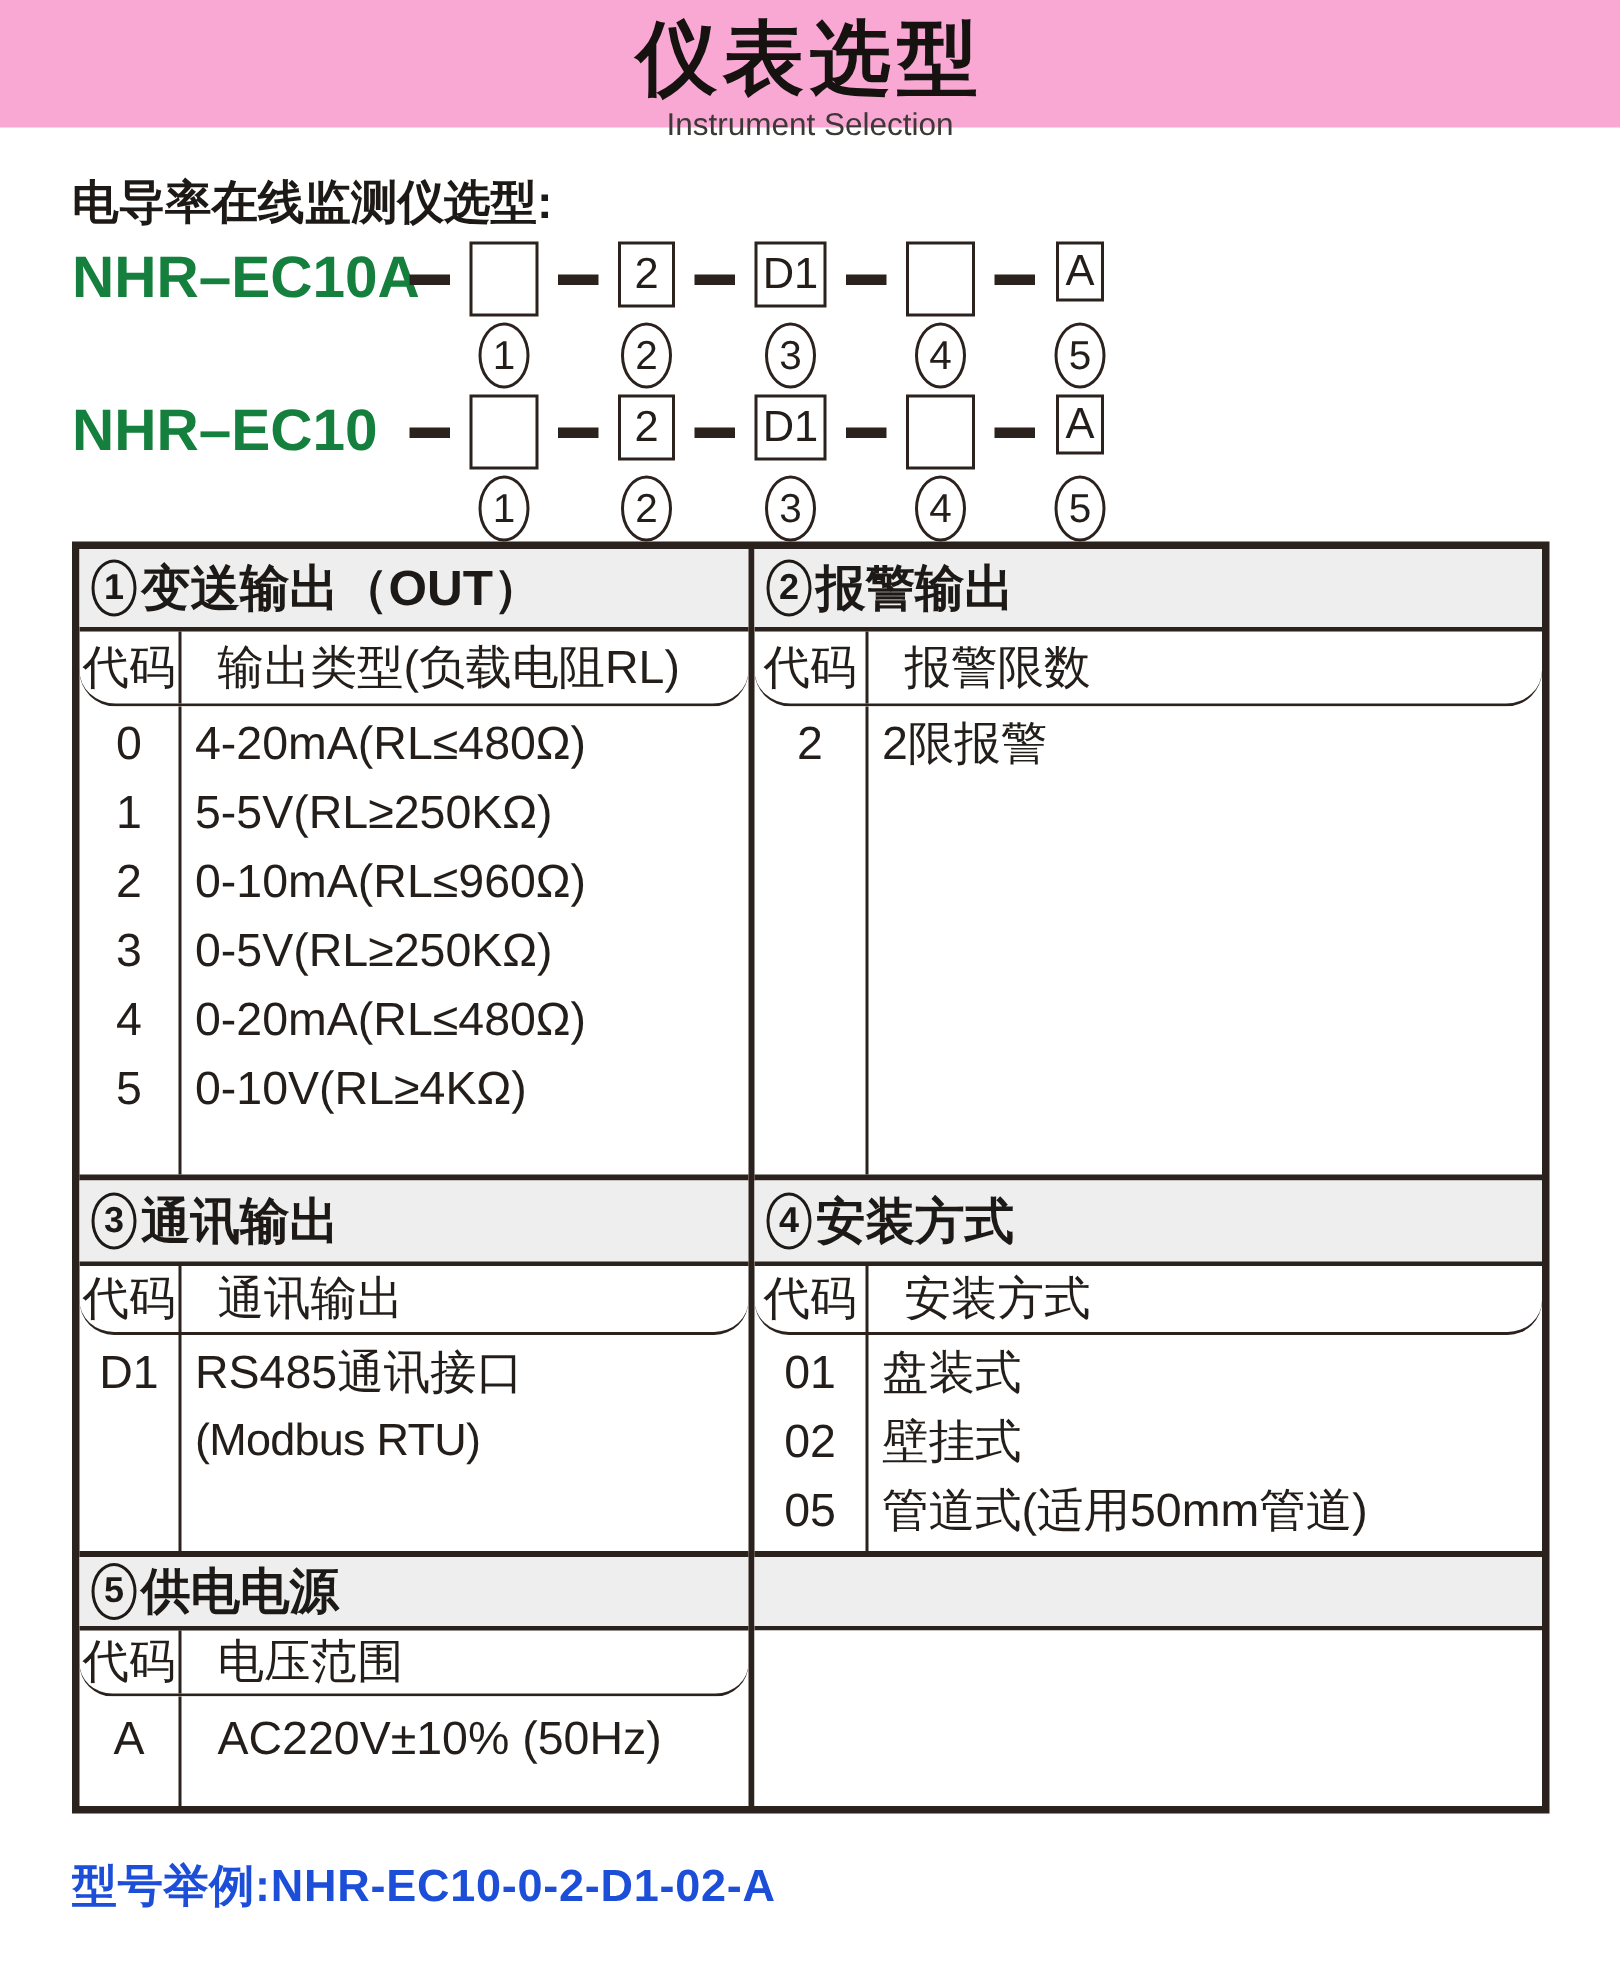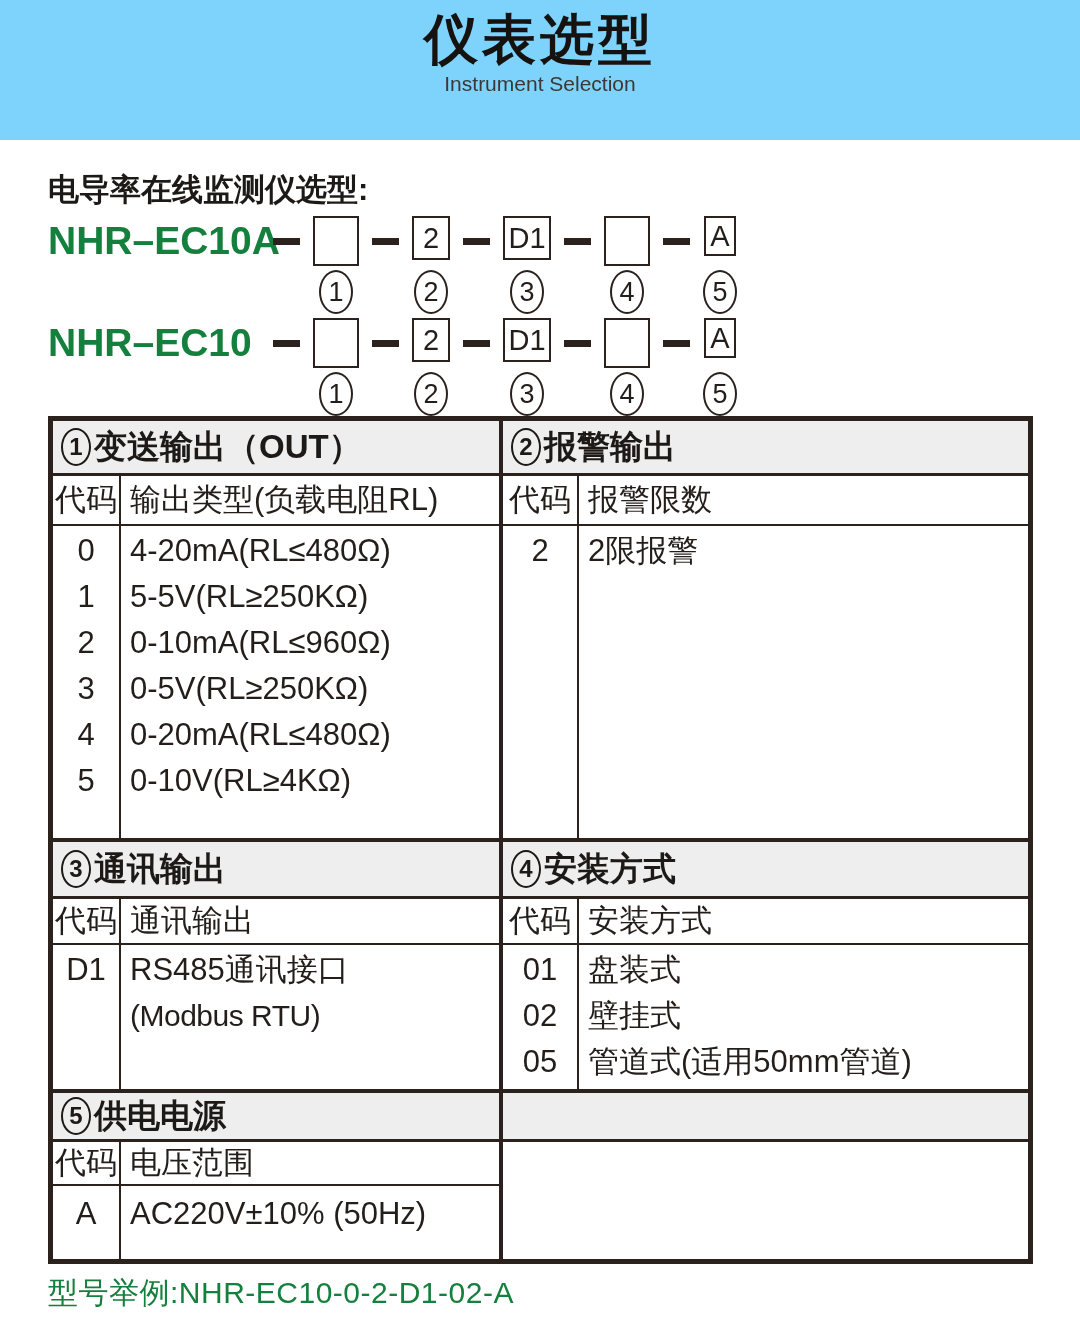--- a/index.html
+++ b/index.html
@@ -7,22 +7,22 @@
   .page {
     position:relative;
     width:1080px; height:1323px;
     background:#ffffff;
     overflow:hidden;
     font-family:"Liberation Sans","DejaVu Sans",sans-serif;
     color:#241e1b;
   }
   
   .banner {
-    width:100%; height:140px;
-    background:#7dd3fc;
+    width:100%; height:85px;
+    background:#f9a8d4;
     text-align:center;
     padding-top:8px;
   }
   .banner-title {
     font-size:54px; font-weight:700; letter-spacing:4px;
     color:#151210; line-height:62px;
   }
   .banner-subtitle {
     font-size:21px; color:#3c3835; line-height:28px;
   }
@@ -83,56 +83,56 @@
   .h-sechead2 { height:57px; }
   .h-sechead3 { height:49px; }
   .sec-circle {
     width:30px; height:38px; flex:none;
     border:2.5px solid #1d1916; border-radius:50%;
     display:flex; align-items:center; justify-content:center;
     font-size:24px; font-weight:700;
   }
   .sub-row {
     border-bottom:2px solid #2b221e;
-    display:flex; font-size:31px;
+    display:flex; font-size:31px;border-radius:24px;
   }
   .h-sub1 { height:50px; }
   .h-sub2 { height:46px; }
   .h-sub3 { height:44px; }
   .body-row { display:flex; border-bottom:4px solid #2b221e; font-size:31px; }
   .h-body1 { height:316px; }
   .h-body2 { height:148px; }
   .body-row.last { flex:1; border-bottom:none; }
   .code-col {
     width:68px; flex:none;
     border-right:2px solid #2b221e;
     display:flex; align-items:center; justify-content:center;
     text-align:center;
   }
   .half.right .code-col { width:76px; }
   .code-col.codes, .desc-col.descs {
     display:block; padding-top:2px; line-height:46px;
   }
   .code-col.codes { text-align:center; }
-  .desc-col { flex:1; display:flex; align-items:center; padding-left:9px; }
+  .desc-col { flex:1; display:flex; align-items:center; padding-left:24px; }
   .desc-col.descs { padding-left:9px; }
   .modbus { font-size:30px; letter-spacing:-0.5px; }
   .s5-strip {
     height:49px; background:#efeeee;
     border-bottom:3px solid #2b221e;
   }
   .empty-cell { flex:1; background:#fff; }
   .body-row.last .code-col,
   .body-row.last .desc-col { align-items:flex-start; padding-top:6px; line-height:44px; }
   .body-row.last .code-col { justify-content:center; display:flex; }
   
   .example {
-    margin-top:10px;
-    font-size:30px; font-weight:400; letter-spacing:0.5px;
-    color:#15803d; line-height:38px;
+    margin-top:30px;
+    font-size:30px; font-weight:700; letter-spacing:0.5px;
+    color:#1d4ed8; line-height:38px;
   }
 </style>
 </head>
 <body>
 
 <div class="page">
 
   <header class="banner">
     <div class="banner-title">仪表选型</div>
     <div class="banner-subtitle">Instrument Selection</div>

